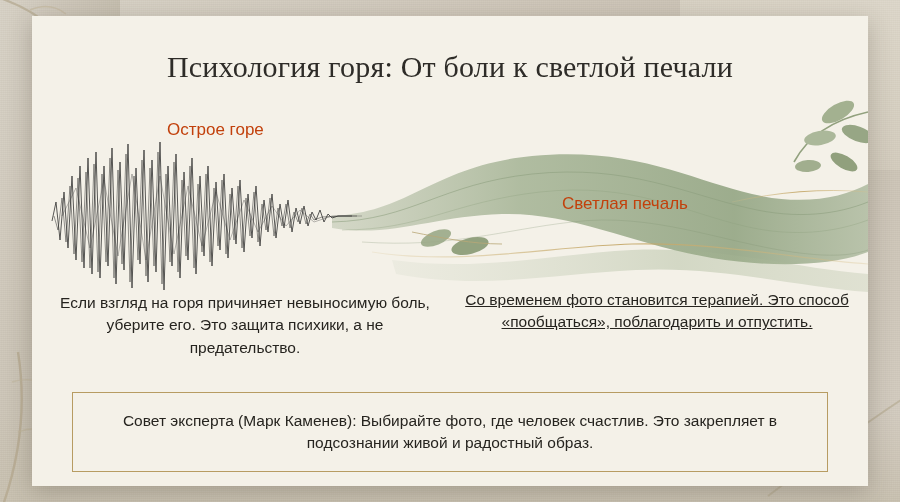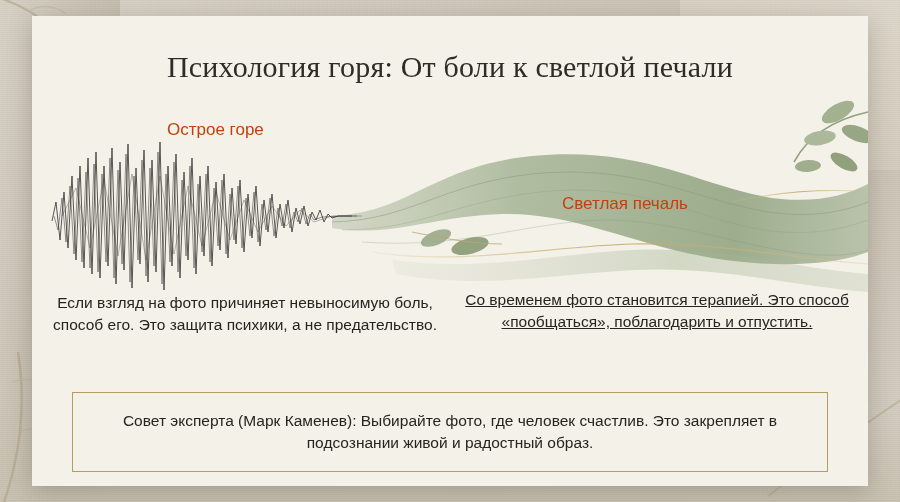--- a/index.html
+++ b/index.html
@@ -247,21 +247,21 @@
           L114 244 L128 160 L142 238 L156 170 L170 230 L184 176 L198 224 L212 184
           L226 216 L240 190 L254 210 L268 194 L282 206 L300 200 L330 200"></path>
       </g>
     </svg>
 
     <div id="title">Психология горя: От боли к светлой печали</div>
 
     <div class="wave-label" id="label-acute">Острое горе</div>
     <div class="wave-label" id="label-light">Светлая печаль</div>
 
-    <div class="para" id="para-left">Если взгляд на фото причиняет невыносимую боль, способ его. Это защита психики, а не предательство.</div>
+    <div class="para" id="para-left">Если взгляд на горя причиняет невыносимую боль, уберите его. Это защита психики, а не предательство.</div>
     <div class="para" id="para-right">Со временем фото становится терапией. Это способ «пообщаться», поблагодарить и отпустить.</div>
 
     <div id="tip-box">
       <div id="tip-text">Совет эксперта (Марк Каменев): Выбирайте фото, где человек счастлив. Это закрепляет в подсознании живой и радостный образ.</div>
     </div>
 
   </div>
 </div>
 
 </body></html>

